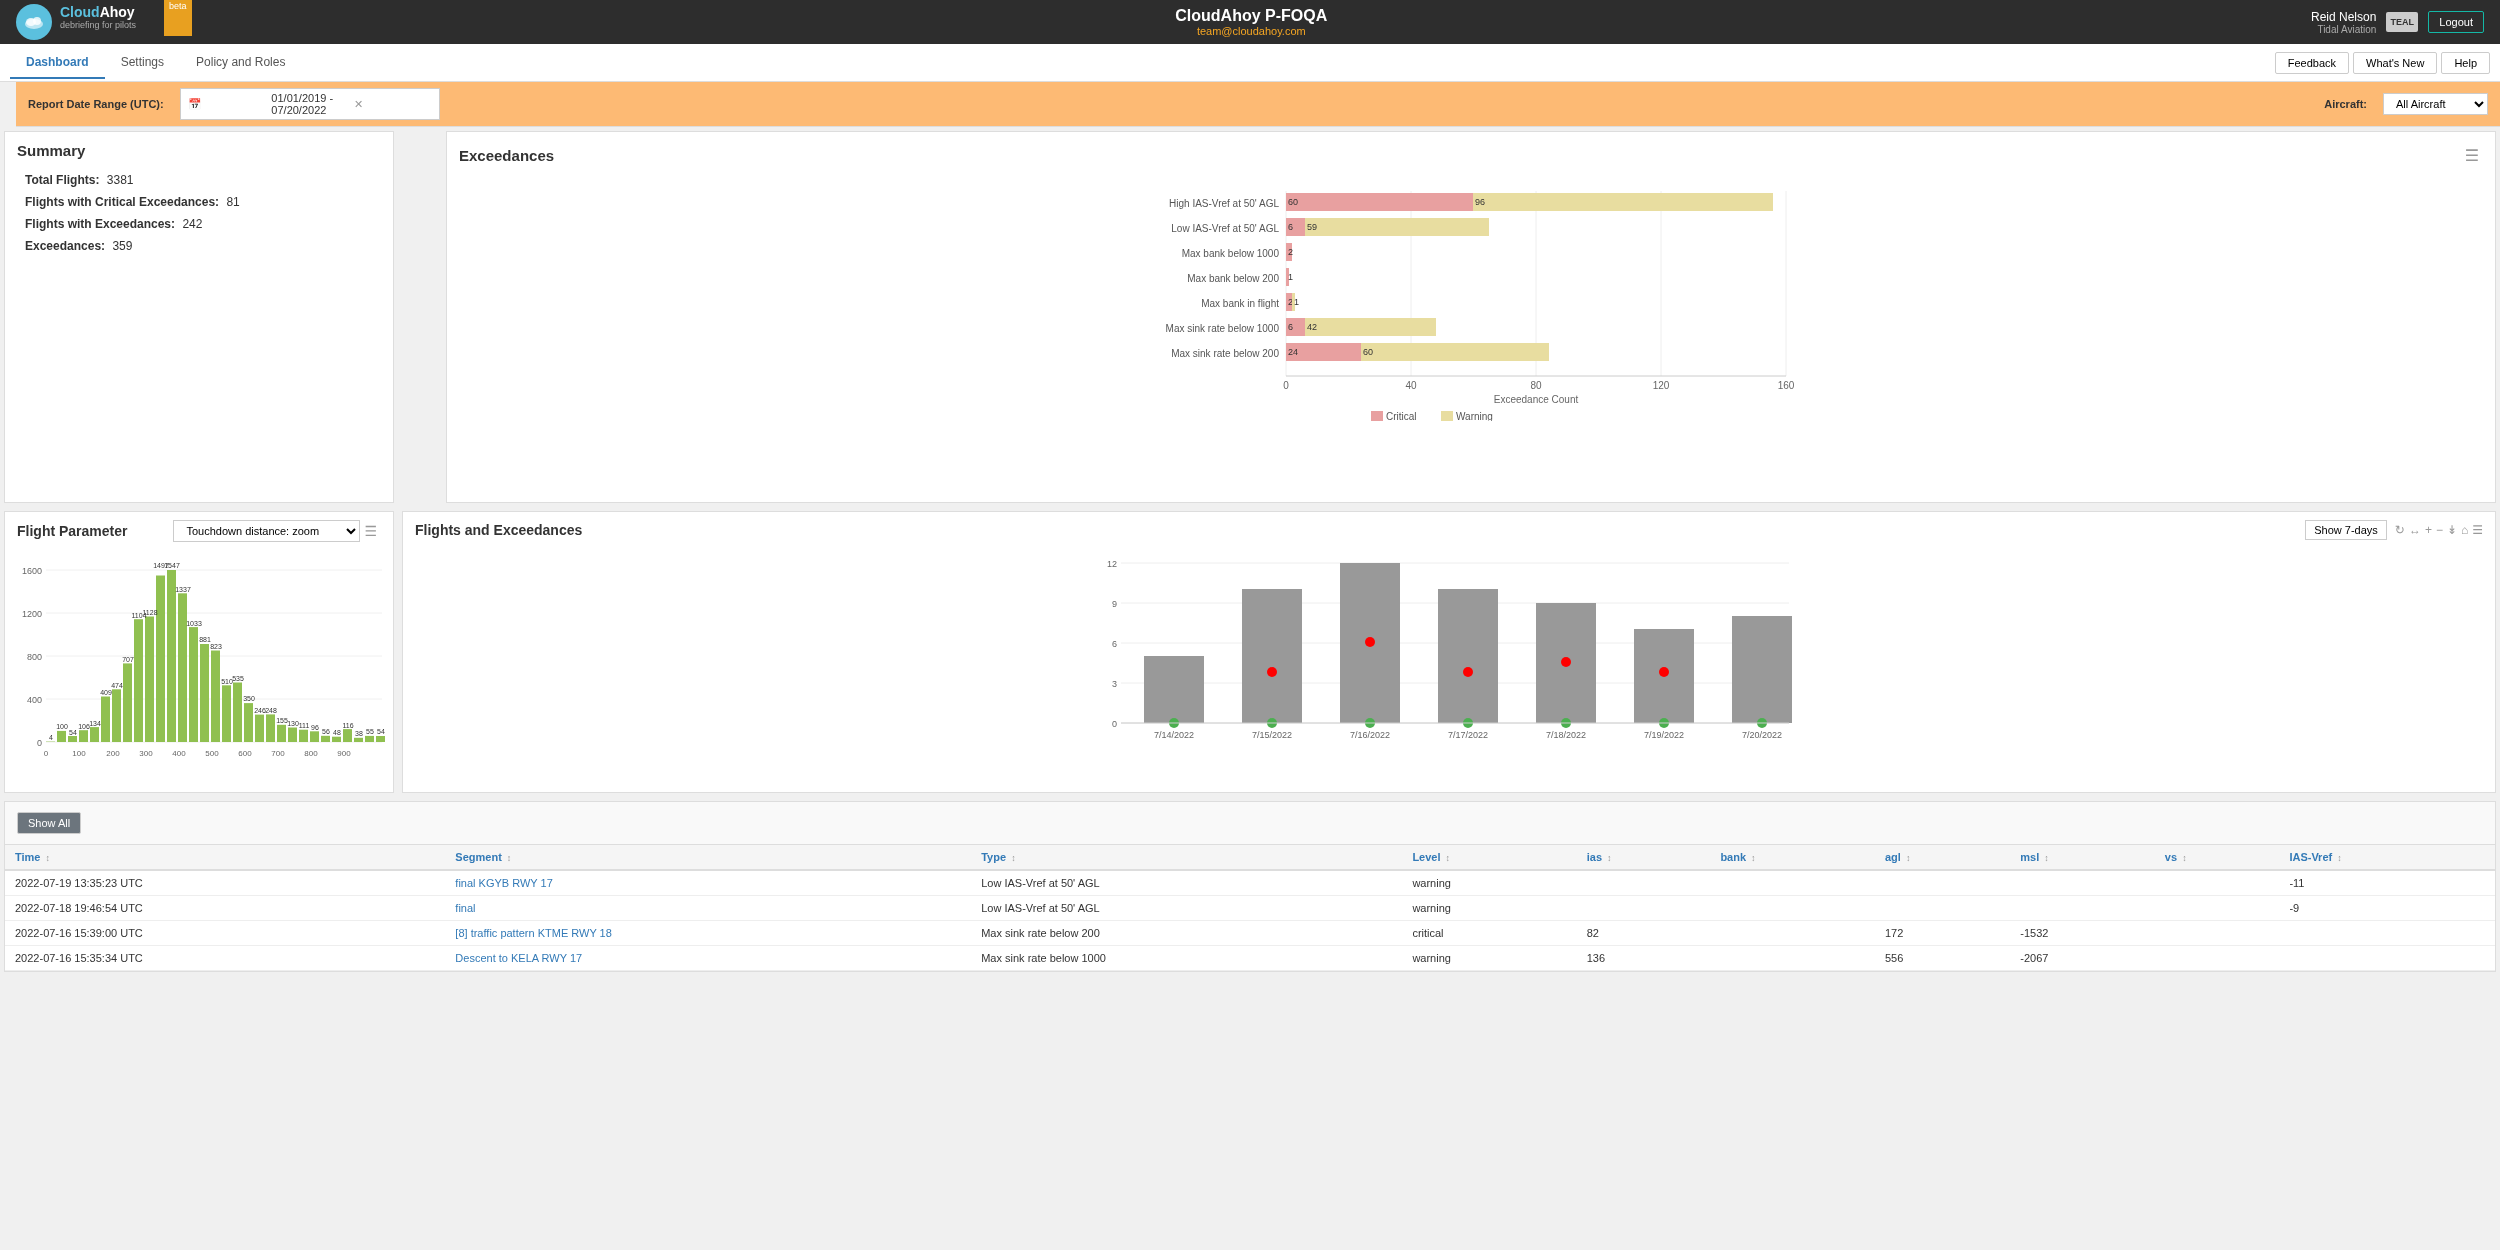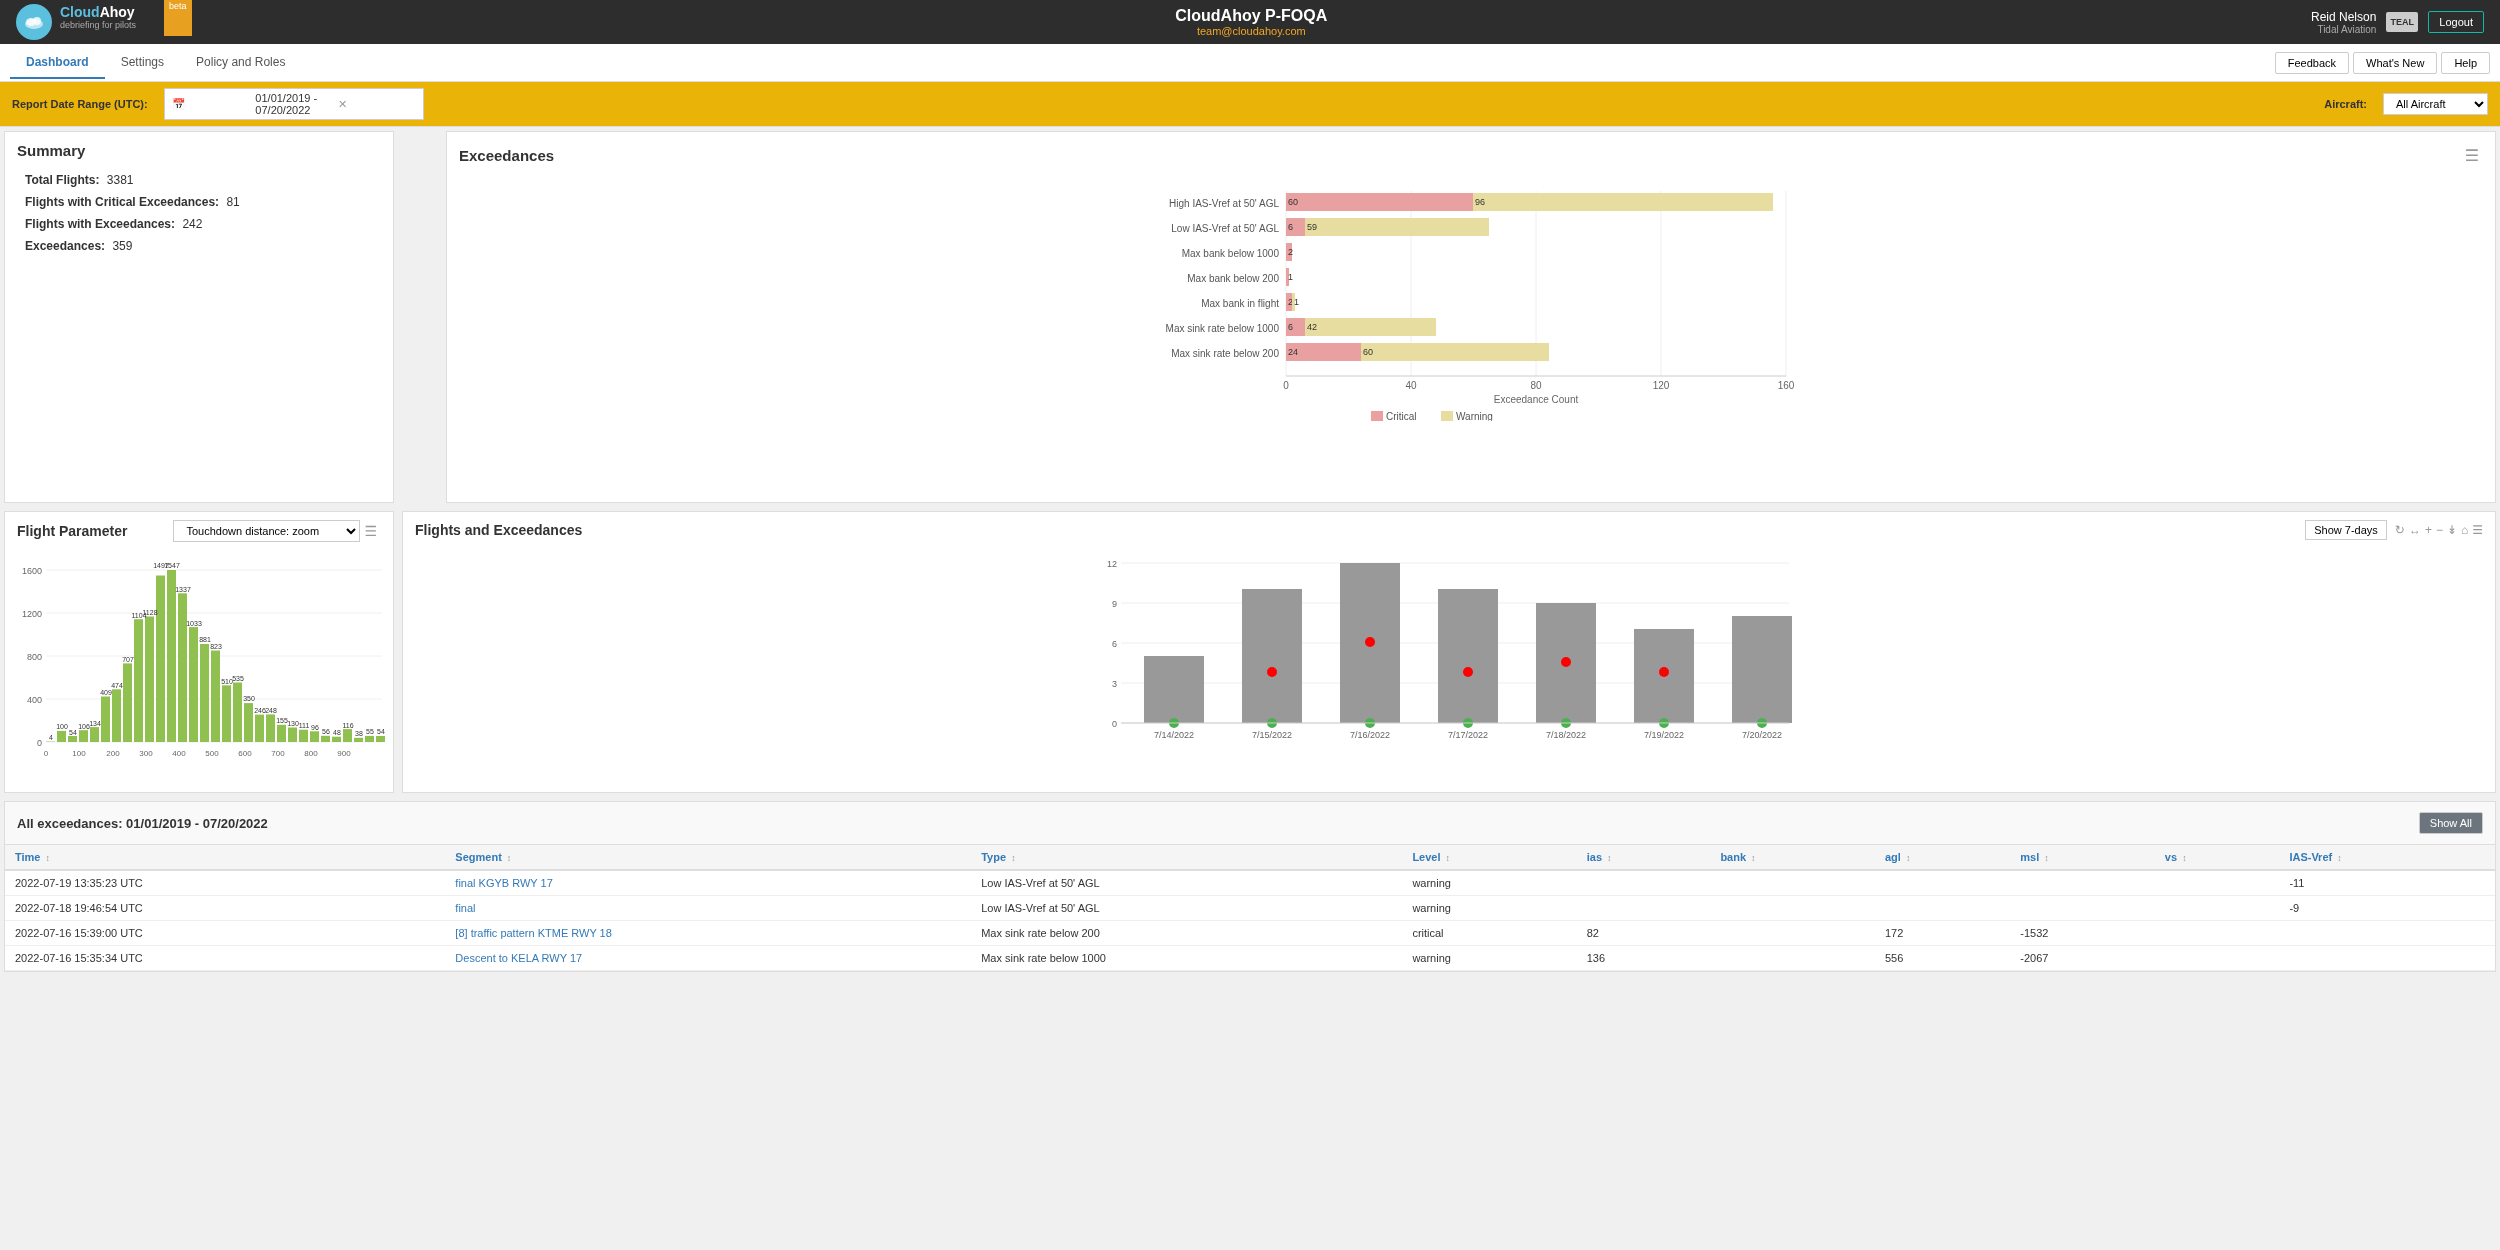--- a/index.html
+++ b/index.html
@@ -78,26 +78,27 @@
       background: #fff;
       padding: 4px 12px;
       cursor: pointer;
       font-size: 11px;
       border-radius: 2px;
       margin-left: 4px;
     }
 
     
     #filterbar {
-      background: #eab308;
+      background: #fdba74;
       border-bottom: 1px solid #ddd;
       display: flex;
       align-items: center;
       padding: 6px 12px;
       gap: 16px;
+      margin-left: 16px;
     }
     .filter-label { font-weight: bold; font-size: 11px; }
     .filter-input {
       border: 1px solid #ccc;
       background: #fff;
       padding: 3px 8px;
       font-size: 11px;
       width: 260px;
       display: flex; align-items: center;
       position: relative;
@@ -521,21 +522,20 @@
           <text x="467" y="186" font-size="9" text-anchor="middle" fill="#666">7/18/2022</text>
           <text x="565" y="186" font-size="9" text-anchor="middle" fill="#666">7/19/2022</text>
           <text x="663" y="186" font-size="9" text-anchor="middle" fill="#666">7/20/2022</text>
         </svg>
       </div>
     </div>
   </div>
 
   <div class="bottom-section">
     <div class="bottom-header">
-      <span class="bottom-title">All exceedances: 01/01/2019 - 07/20/2022</span>
       <button class="show-all-btn">Show All</button>
     </div>
     <div class="table-wrap">
       <table>
         <thead>
           <tr>
             <th>Time <span class="sort-icon">↕</span></th>
             <th>Segment <span class="sort-icon">↕</span></th>
             <th>Type <span class="sort-icon">↕</span></th>
             <th>Level <span class="sort-icon">↕</span></th>

